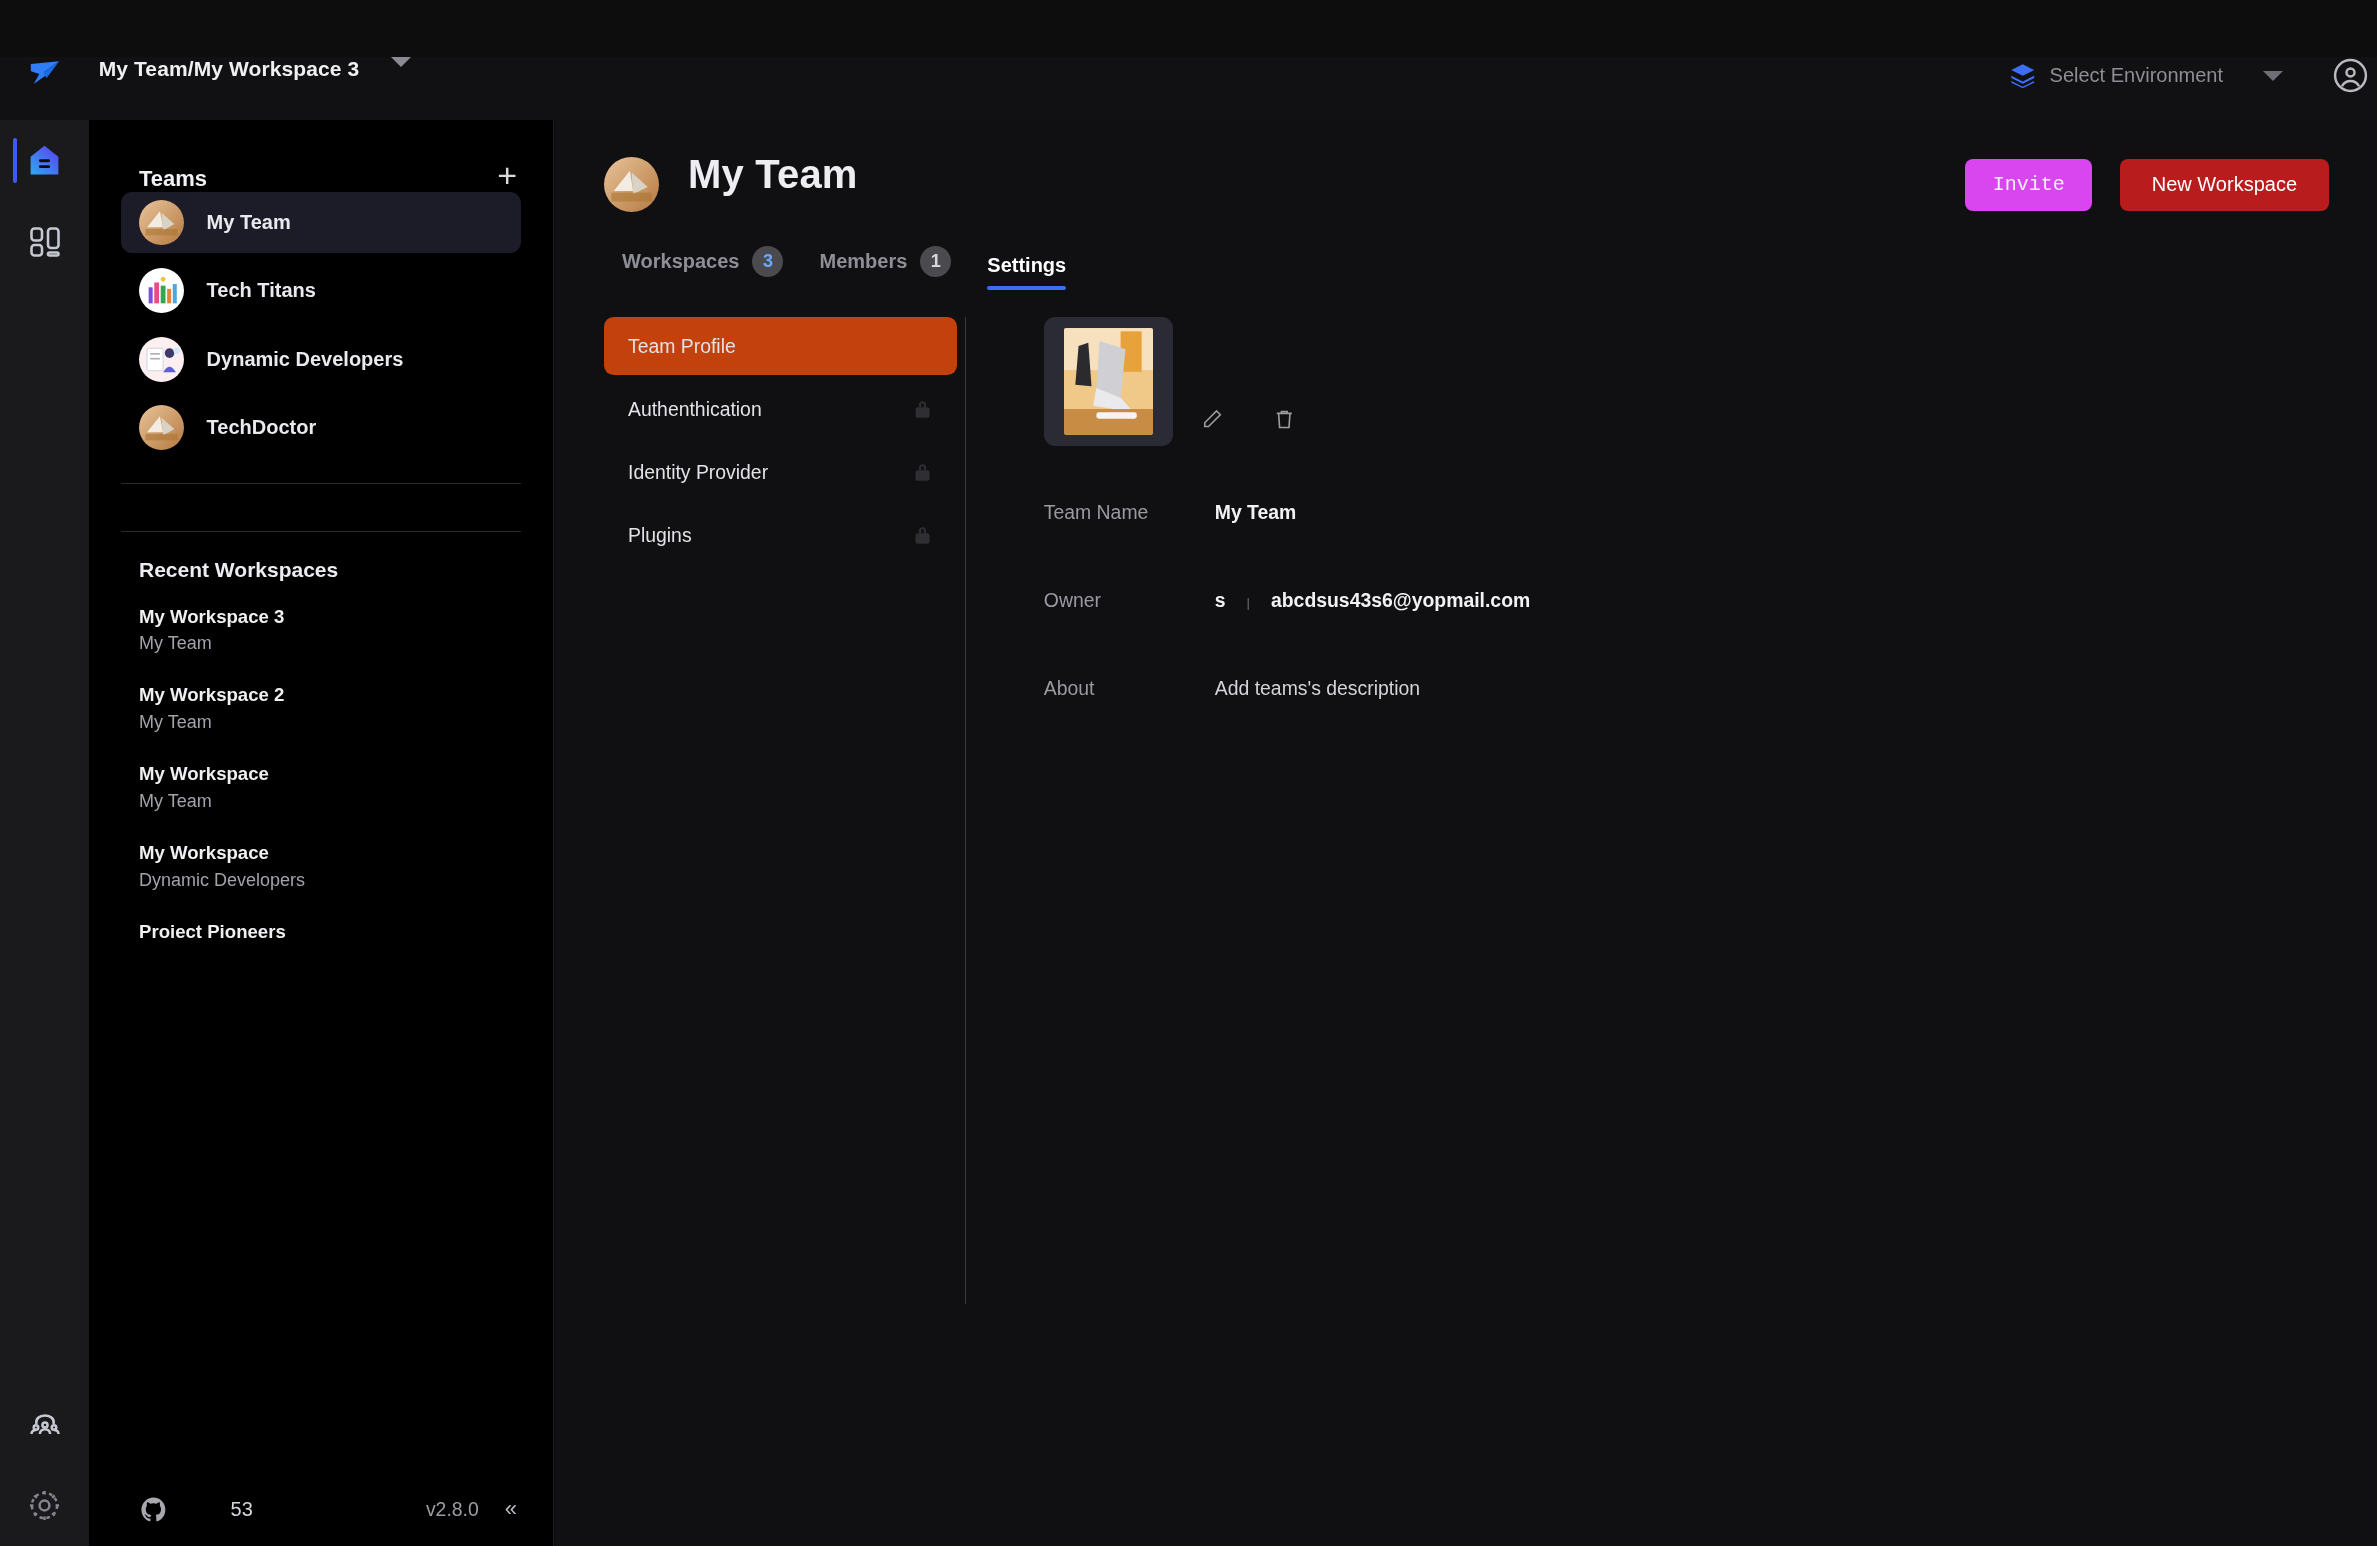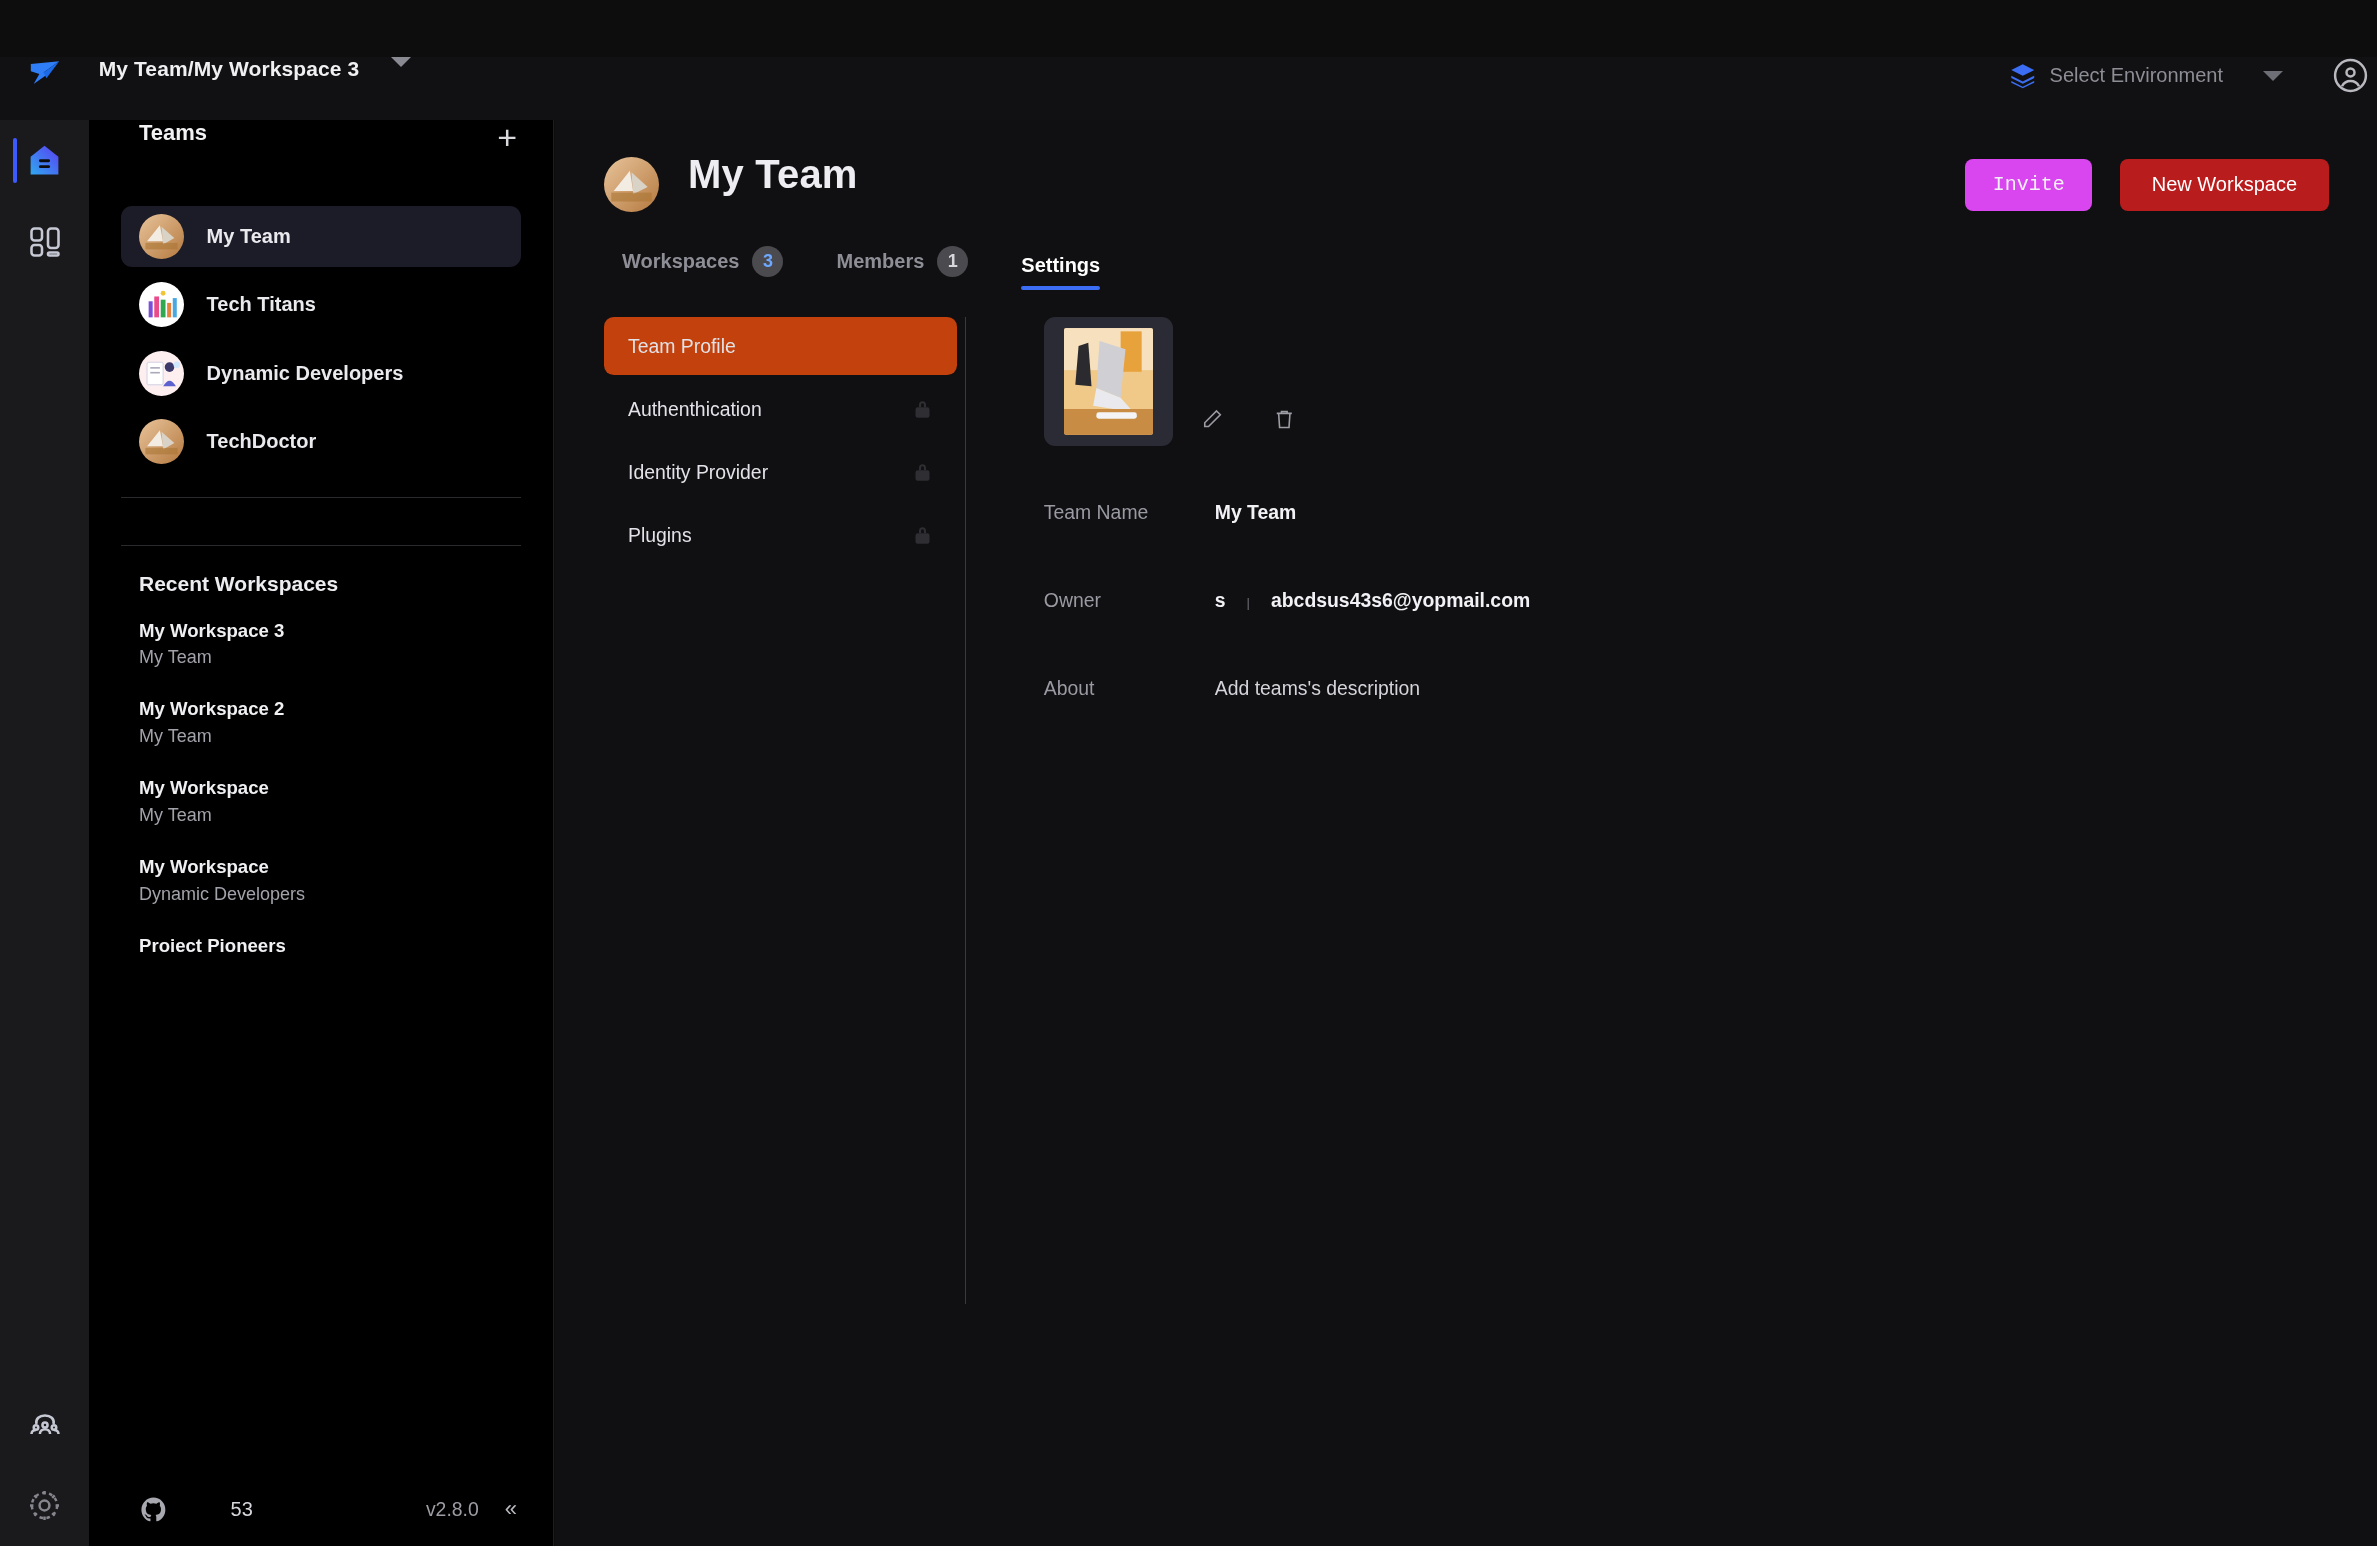--- a/index.html
+++ b/index.html
@@ -48,21 +48,21 @@
     background:#3d5afe; border-radius:2.4px;
   }
   .rail-spacer { flex:1 1 auto; }
 
   
   .sidebar {
     position:absolute; left:89px; top:120px; width:465px; height:1426px;
     background:#000; display:flex; flex-direction:column;
     border-right:0.8px solid #1e1e20;
   }
-  .teams-head { height:86px; display:flex; align-items:flex-start; padding:0 36px 0 50px; }
+  .teams-head { height:72px; display:flex; align-items:flex-end; padding:0 36px 0 50px; }
   .teams-title { color:#f2f2f5; font-size:22px; font-weight:700; }
   .plus-btn { margin-left:auto; color:#d8d8dd; font-size:34px; line-height:1; font-weight:300; cursor:pointer; }
 
   .team-list { padding:0 32px; }
   .team-row {
     height:61px; display:flex; align-items:center; padding:0 18px;
     border-radius:11.3px; cursor:pointer; margin-bottom:7.3px;
   }
   .team-row.active { background:#1c1c28; }
   .team-av { width:45px; height:45px; border-radius:50%; overflow:hidden; flex:0 0 auto; }
@@ -101,21 +101,21 @@
   .team-hero-av { width:55px; height:55px; border-radius:50%; overflow:hidden; margin-top:4.9px; }
   .team-hero-name { margin-left:29px; color:#ededf2; font-size:40px; font-weight:700; letter-spacing:0.2px; }
   .head-actions { margin-left:auto; display:flex; align-items:center; gap:27.5px; padding-right:49px; margin-top:6.5px; }
   .btn {
     border:none; border-radius:8px; font-family:inherit; cursor:pointer;
     font-size:20px; height:52px; padding:0 27.5px;
   }
   .btn-secondary { background:#d946ef; color:#f1f1f5;font-family:Liberation Mono, monospace; }
   .btn-primary { background:#b91c1c; color:#fff; padding:0 32px; }
 
-  .tabs { display:flex; align-items:flex-end; gap:17px; padding-left:49px; margin-top:34px; }
+  .tabs { display:flex; align-items:flex-end; gap:0; padding-left:49px; margin-top:34px; }
   .tab { display:flex; align-items:center; padding:0 18px 13px 18px; cursor:pointer; position:relative; }
   .tab-label { color:#8e8e97; font-size:20px; font-weight:700; }
   .tab.active .tab-label { color:#ffffff; }
   .tab.active::after {
     content:""; position:absolute; left:18px; right:18px; bottom:0; height:4px; background:#3b6ef5; border-radius:2.4px;
   }
   .tab-badge {
     margin-left:13px; width:31px; height:31px; border-radius:50%;
     background:#4a4a4f; display:flex; align-items:center; justify-content:center;
     font-size:18px; font-weight:700;

